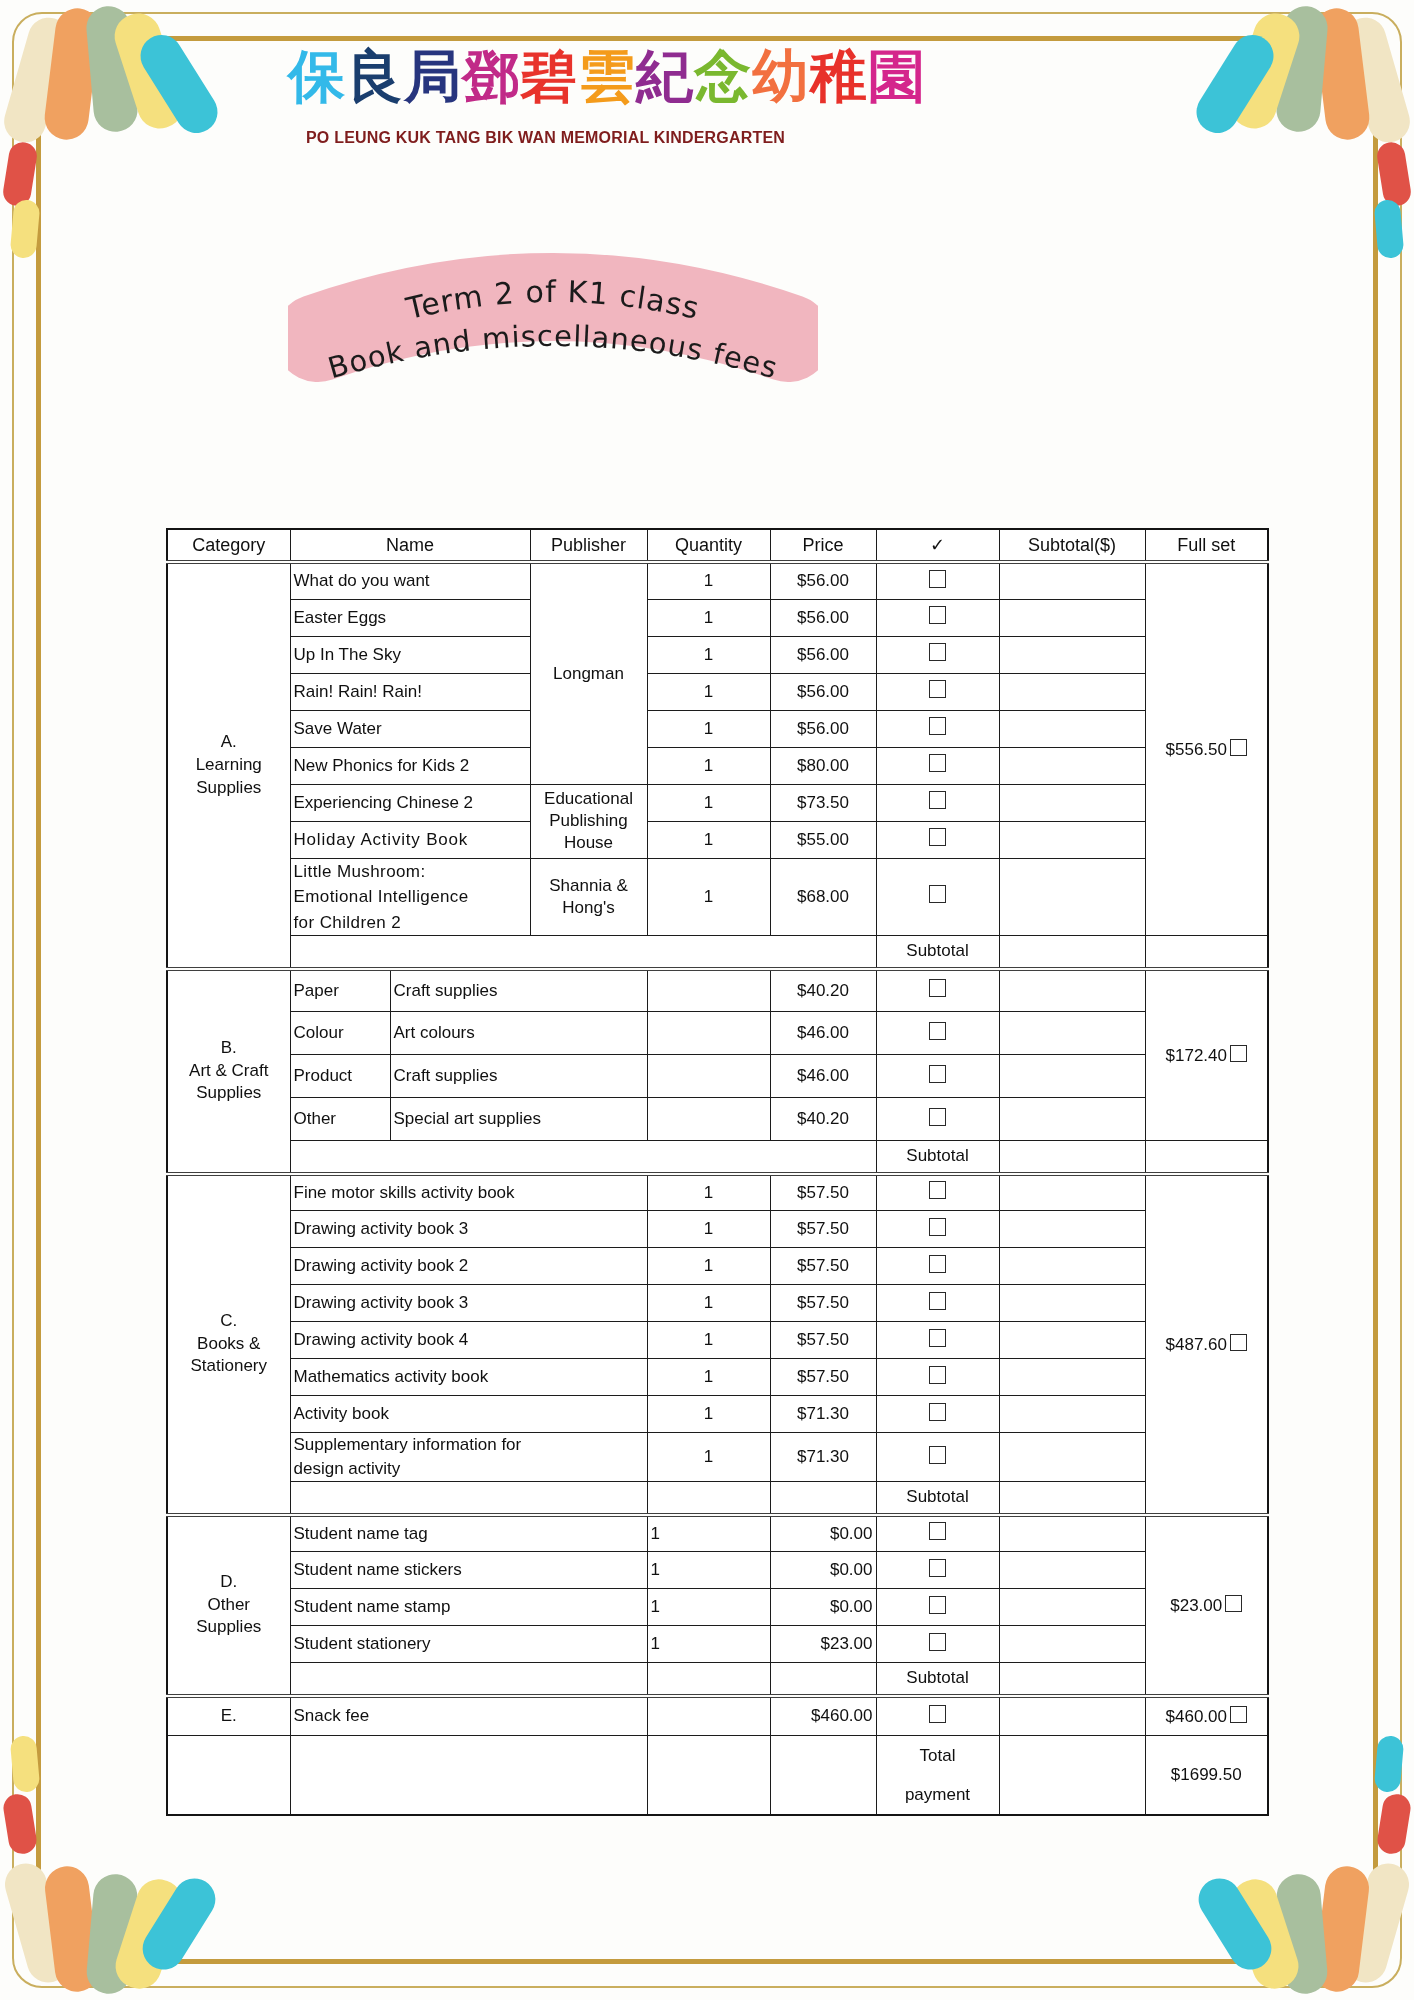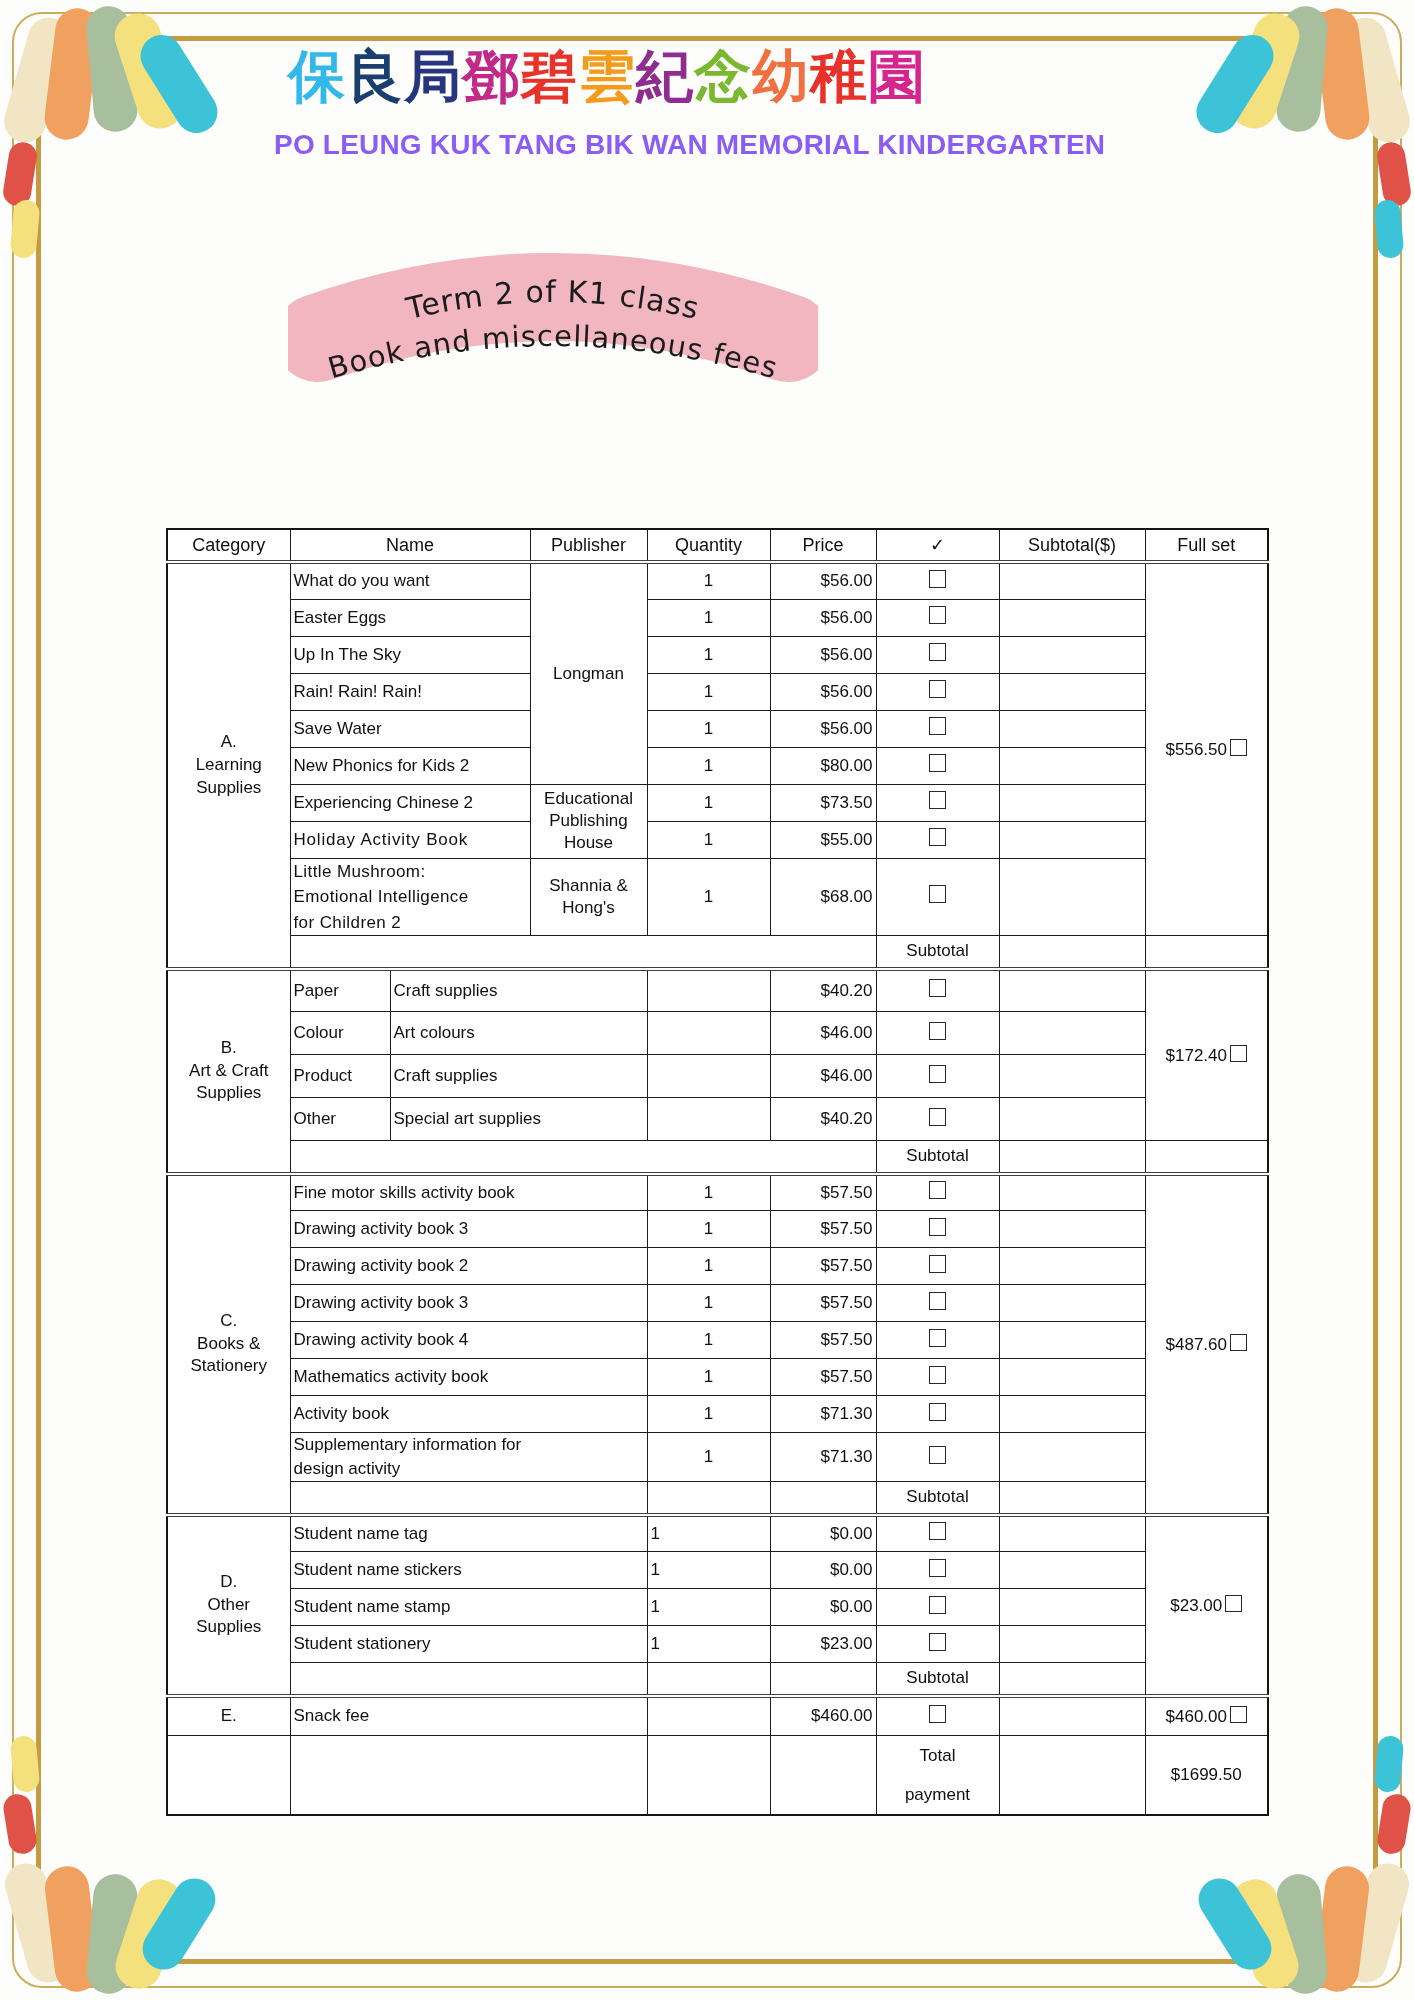--- a/index.html
+++ b/index.html
@@ -10,41 +10,41 @@
   .frame-outer{position:absolute;inset:12px;border:2px solid #c9ae5e;border-radius:30px;z-index:1;}
   .frame-inner{position:absolute;inset:36px;border:5px solid #c49b3e;border-radius:38px;z-index:1;}
 
   
   .petal{position:absolute;border-radius:22px;z-index:2;}
 
   
   .logo{position:absolute;left:168px;top:50px;width:102px;height:122px;z-index:3;}
   .zh-name{position:absolute;left:288px;top:44px;z-index:3;font-size:57px;font-weight:700;
            letter-spacing:1px;line-height:1.15;font-family:"Liberation Sans",sans-serif;white-space:nowrap;}
-  .en-name{position:absolute;left:274px;top:129px;z-index:3;font-size:28px;font-weight:700;
-           color:#8b5cf6;letter-spacing:0.2px;white-space:nowrap;}
+  .en-name{position:absolute;left:306px;top:129px;z-index:3;font-size:16px;font-weight:700;
+           color:#7f1d1d;letter-spacing:0.2px;white-space:nowrap;}
   .fee-title{position:absolute;left:0;top:164px;width:1120px;text-align:center;z-index:3;
              font-size:45px;font-weight:700;color:#f2609e;letter-spacing:1px;word-spacing:12px;}
   .ribbon{position:absolute;left:288px;top:230px;z-index:3;}
 
   
   table.sheet{position:absolute;left:166px;top:528px;z-index:3;border-collapse:collapse;
               border:2px solid #141414;table-layout:fixed;}
   table.sheet td{border:1.5px solid #1c1c1c;font-size:17px;color:#101010;padding:0 3px;
                  background:#ffffff;vertical-align:middle;overflow:hidden;}
   tr.head td{text-align:center;font-size:18px;border-bottom:4px double #3f3f3f;}
   tr.sec-top td{border-top:4px double #3f3f3f;}
   .cat{text-align:center;white-space:pre-line;line-height:1.35;font-size:17.5px;}
   .pub{text-align:center;white-space:pre-line;line-height:1.3;font-size:17px;}
   .pub-lg{font-size:18px;}
   .name{text-align:left;padding-left:5px;}
   .pre{white-space:pre-line;line-height:1.4;}
   .qty{text-align:center;}
   .qty-l{text-align:left;padding-left:4px;}
-  .price{text-align:right;padding-right:4px;}
+  .price{text-align:center;padding-right:4px;}
   .price-l{text-align:right;padding-left:4px;}
   .chk{text-align:center;}
   .subl{text-align:center;font-size:17.5px;}
   .small1{font-size:15.5px;}
   .spaced{letter-spacing:0.8px;font-size:15px;}
   .mush{font-size:14.5px;letter-spacing:0.4px;line-height:1.5;padding:4px 4px;}
   .full{text-align:center;font-size:19px;}
   .box{display:inline-block;width:15px;height:16px;border:1.7px solid #2a2a2a;background:#fff;}
   .fbox{display:inline-block;width:15px;height:15px;border:1.7px solid #2a2a2a;background:#fff;
         margin-left:3px;vertical-align:-1px;}

